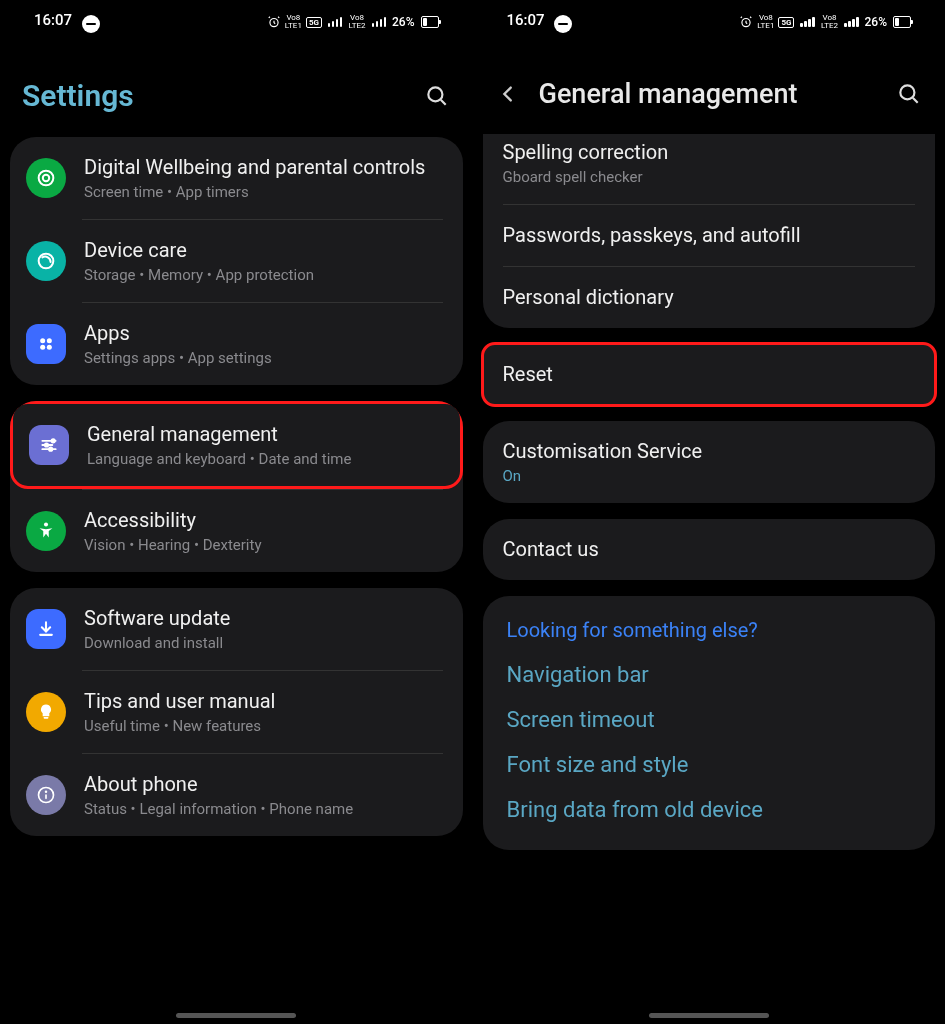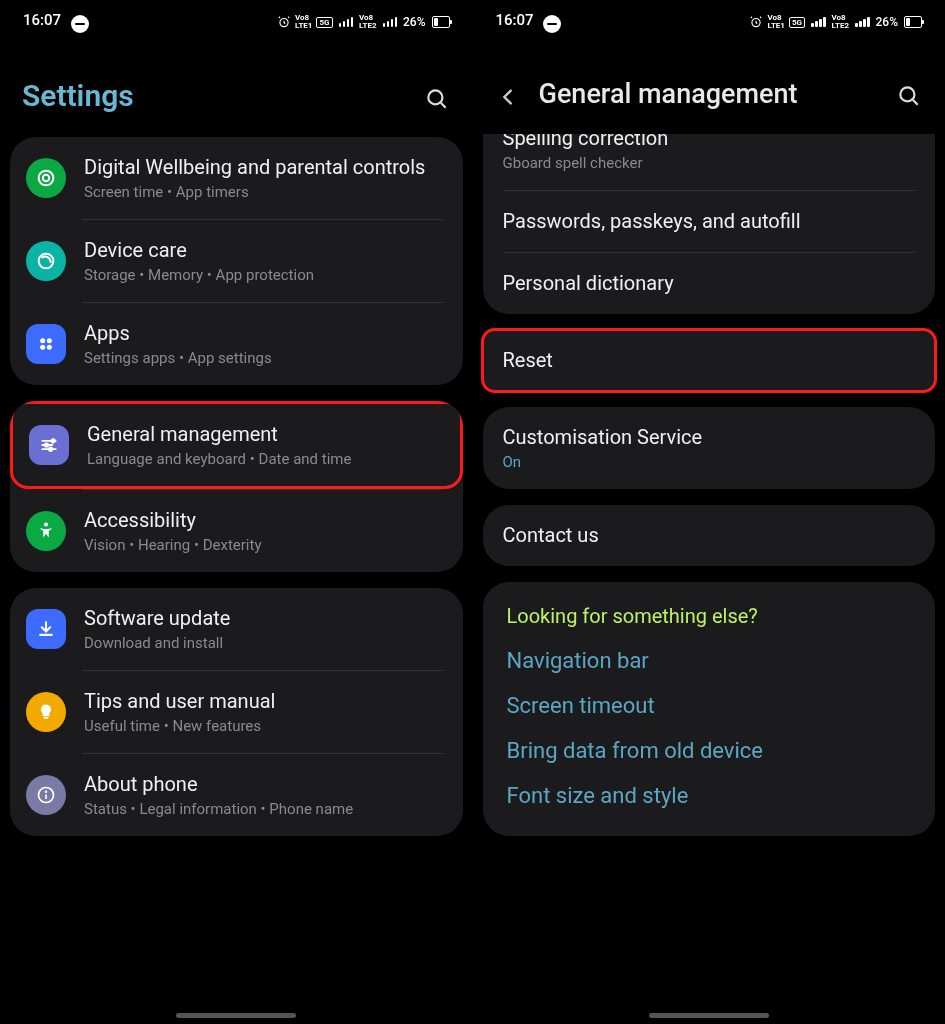--- a/index.html
+++ b/index.html
@@ -18,21 +18,21 @@
     position: relative;
     background: #000;
     display: flex;
     flex-direction: column;
   }
   .statusbar {
     height: 44px;
     display: flex;
     align-items: center;
     justify-content: space-between;
-    padding: 0 23px;
+    padding: 0 34px;
     font-size: 15px;
     font-weight: 500;
     gap: 19px;
   }
   .statusbar .right {
     display: flex;
     align-items: center;
     gap: 4px;
     font-size: 12px;
   }
@@ -53,39 +53,39 @@
     display: inline-flex;
     gap: 1.5px;
     align-items: flex-end;
     margin: 0 2px;
   }
   .sig span { width: 2.5px; background:#fff; border-radius:1px; }
   .sig span:nth-child(1){height:4px;}
   .sig span:nth-child(2){height:6px;}
   .sig span:nth-child(3){height:8px;}
   .sig span:nth-child(4){height:10px;}
-  .lte { font-size:8px; line-height:8px; font-weight:700; }
+  .lte { font-size:8px; line-height:8px; font-weight:400;text-align:center; }
   .batt {
     width: 18px; height: 12px;
     border: 1.5px solid #fff;
     border-radius: 2px;
     position: relative;
     margin-left: 2px;
   }
   .batt::before {
     content:""; position:absolute; right:-3px; top:3px;
     width:2px; height:4px; background:#fff; border-radius:0 1px 1px 0;
   }
   .batt::after {
     content:""; position:absolute; left:1px; top:1px; bottom:1px;
     width: 26%; background:#fff; border-radius:1px;
   }
   .header {
     display: flex;
-    align-items: flex-end;
+    align-items: center;
     padding: 34px 22px 24px;
     gap: 18px;
   }
   .header .title-settings {
     font-size: 30px;
     font-weight: 600;
     color: #66b8d4;
     flex: 1;
   }
   .header .title-gm {
@@ -156,35 +156,35 @@
     position:absolute;
     bottom: 6px;
     left: 50%;
     transform: translateX(-50%);
     width: 120px; height: 5px;
     background: #555;
     border-radius: 3px;
   }
   .looking-title {
     font-size: 20px;
-    color: #bef264;
+    color: #3b82f6;
     padding: 22px 24px 10px;
   }
   .link-item {
     padding: 10px 24px;
     font-size: 22px;
     color: #5aa7c4;
   }
   .partial-top {
     border-top-left-radius: 0 !important;
     border-top-right-radius: 0 !important;
     margin-top: -4px;
     padding-top: 0;
   }
-  .partial-top .row:first-child { padding-top: 6px; }
+  .partial-top .row:first-child { padding-top: 6px; margin-top: 14px; }
   .partial-top .row:first-child .row-title { margin-top: -6px; }
   svg { display:block; }
 </style>
 </head>
 <body>
 
 <div class="phone">
   <div class="statusbar">
     <div>
       <span>16:07</span>
@@ -436,18 +436,18 @@
         <div class="row-text">
             <div class="row-title">Contact us</div>
           </div>
       </div>
     </div>
 
     <div class="group" style="padding-bottom:18px;">
       <div class="looking-title">Looking for something else?</div>
       <div class="link-item">Navigation bar</div>
       <div class="link-item">Screen timeout</div>
+      <div class="link-item">Font size and style</div>
       <div class="link-item">Bring data from old device</div>
-      <div class="link-item">Font size and style</div>
     </div>
   </div>
   <div class="nav-handle"></div>
 </div>
 
 </body></html>

